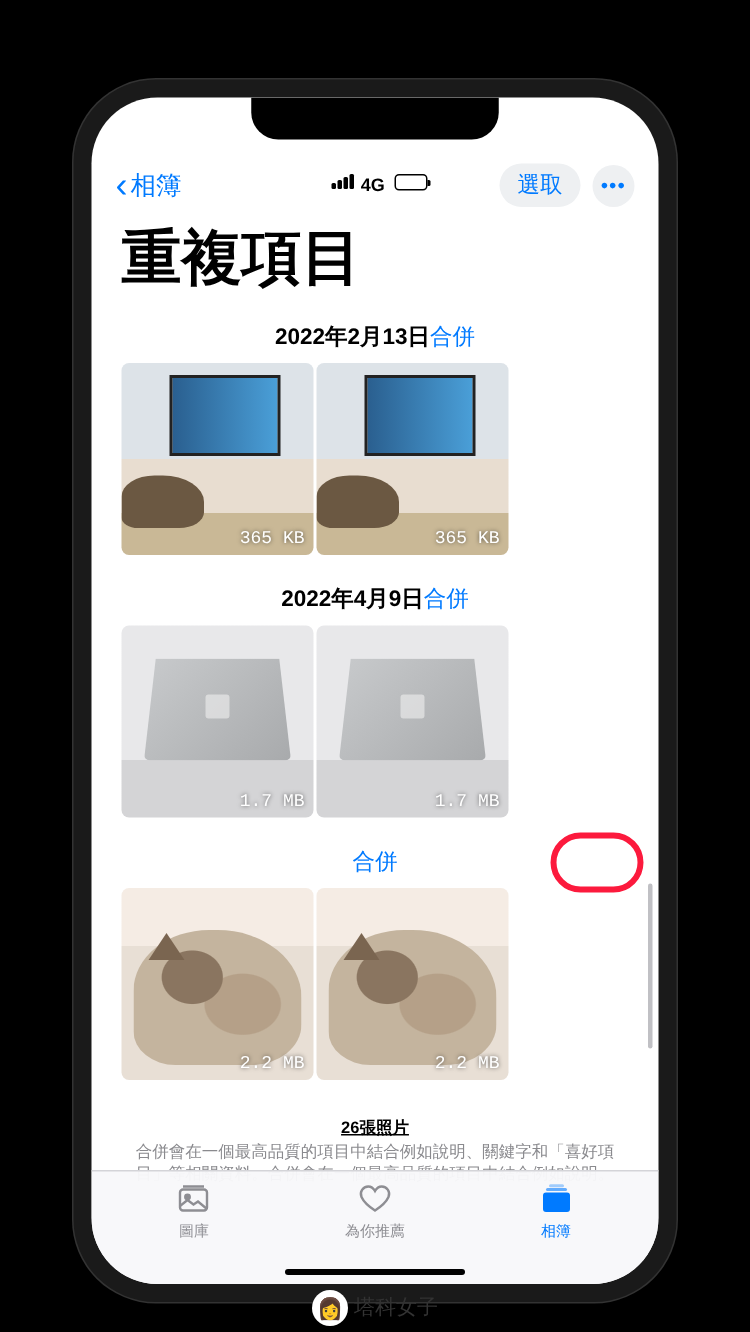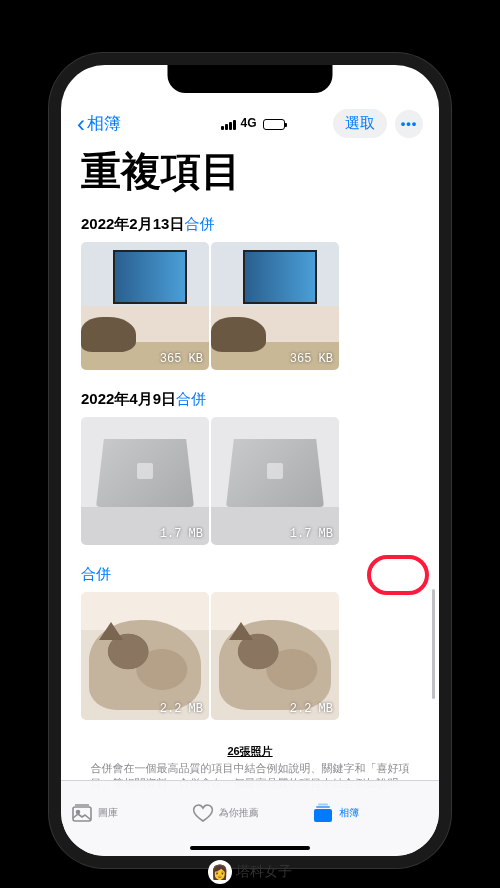--- a/index.html
+++ b/index.html
@@ -34,21 +34,21 @@
 .status-bar {
   height: 42px;
   display: flex;
   justify-content: space-between;
   align-items: center;
   padding: 0 24px 0 30px;
   font-size: 15px;
   font-weight: 600;
   flex-direction: column;
 }
-.status-right { display: flex; align-items: flex-end; gap: 4px; font-size: 12px; margin-top: 34px; }
+.status-right { display: flex; align-items: flex-start; gap: 4px; font-size: 12px; margin-top: 34px; }
 .signal { display: inline-flex; gap: 1px; align-items: flex-end; }
 .signal span { width: 3px; background:#000; border-radius:1px; }
 .signal span:nth-child(1){height:4px}.signal span:nth-child(2){height:6px}.signal span:nth-child(3){height:8px}.signal span:nth-child(4){height:10px}
 .battery { width: 22px; height: 11px; border: 1px solid #000; border-radius: 3px; position: relative; margin-left:2px;}
 .battery::after { content:''; position:absolute; right:-3px; top:3px; width:2px; height:4px; background:#000; border-radius:0 1px 1px 0;}
 .battery-fill { width: 70%; height: 100%; background:#000; border-radius:1px;}
 
 .nav-bar {
   display: flex; align-items: center; justify-content: space-between;
   padding: 2px 16px 4px;
@@ -57,21 +57,21 @@
 .back-chevron { font-size: 24px; font-weight: 300; line-height: 1; }
 .nav-right { display: flex; gap: 8px; align-items: center; }
 .pill-btn { background: #eef0f2; color: #007aff; font-size: 15px; padding: 5px 12px; border-radius: 16px; }
 .more-btn { background: #eef0f2; color: #007aff; width: 28px; height: 28px; border-radius: 50%; display:flex; align-items:center; justify-content:center; font-weight:bold; letter-spacing:1px; font-size:13px;}
 
 .page-title { font-size: 40px; font-weight: 700; padding: 2px 20px 10px; }
 
 .content { padding: 0; height: calc(100% - 190px); overflow: hidden; position: relative; }
 
 .group { margin-bottom: 14px; }
-.group-header { display: flex; justify-content: flex-start; align-items: center; padding: 6px 20px 8px; }
+.group-header { display: flex; justify-content: center; align-items: center; padding: 6px 20px 8px; }
 .group-date { font-size: 15px; font-weight: 600; }
 .merge-btn { color: #007aff; font-size: 15px; font-weight: 400; }
 .thumbs { display: flex; gap: 2px; padding: 0 20px; }
 .thumb { width: 128px; height: 128px; background: #d0d0d0; border-radius: 5px; position: relative; overflow: hidden; }
 .thumb .size { position: absolute; bottom: 4px; right: 6px; color: #fff; font-size: 12px; font-weight: 500; text-shadow: 0 0 3px rgba(0,0,0,.6); font-family: Liberation Mono, monospace; }
 
 
 .desk { background: linear-gradient(#dde3e8 0 50%, #e8ddd0 50% 78%, #c9b896 78% 100%); }
 .desk::before { content:''; position:absolute; left:32px; top:8px; width:70px; height:50px; background:linear-gradient(90deg,#2a5f8f,#4a9fd8); border:2px solid #222; }
 .desk::after { content:''; position:absolute; left:0; bottom:18px; width:55px; height:35px; background:#6b5842; border-radius:40% 50% 30% 20%; }
@@ -90,21 +90,21 @@
 
 .highlight { position: absolute; border: 4px solid #fc1a3d; border-radius: 22px; width: 62px; height: 40px; pointer-events:none; }
 
 .tab-bar {
   position: absolute; bottom: 0; left: 0; right: 0;
   height: 76px; background: rgba(248,248,250,.96);
   border-top: 1px solid #d4d4d8;
   display: flex; justify-content: space-around;
   padding: 6px 8px 18px;
 }
-.tab { display:flex; flex-direction:row; align-items:center; gap:3px; color:#8e8e93; font-size:10px; flex:1; }
+.tab { display:flex; flex-direction:column; align-items:center; gap:3px; color:#8e8e93; font-size:10px; flex:1; }
 .tab.active { color:#007aff; }
 .tab-icon { width:26px; height:24px; display:flex; align-items:center; justify-content:center; }
 .tab-icon svg { width:26px; height:24px; }
 
 .home-indicator { position:absolute; bottom:6px; left:50%; transform:translateX(-50%); width:120px; height:4px; background:#000; border-radius:3px; }
 
 .scroll-indicator { position:absolute; right:4px; top:380px; width:3px; height:110px; background:#c0c0c4; border-radius:2px; }
 
 .watermark { position:absolute; left:50%; bottom:4px; transform:translateX(-50%); color:#333; font-size:14px; display:flex; align-items:center; gap:4px; z-index:200;}
 .watermark-icon { width:24px; height:24px; background:#fff; border-radius:50%; display:flex; align-items:center; justify-content:center; font-size:14px;}

